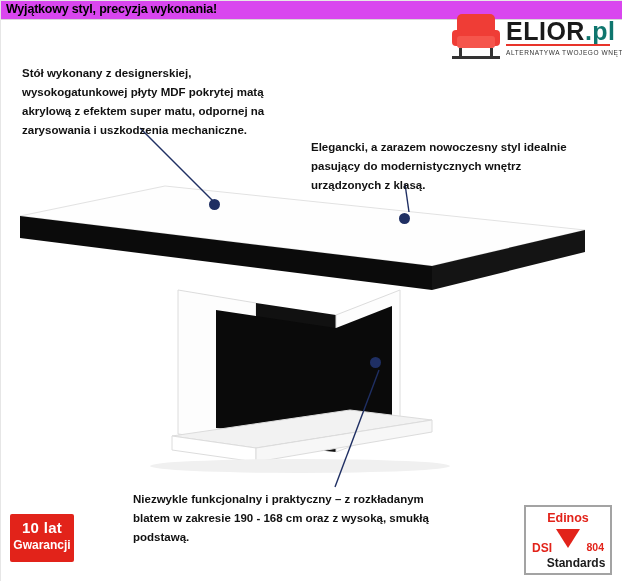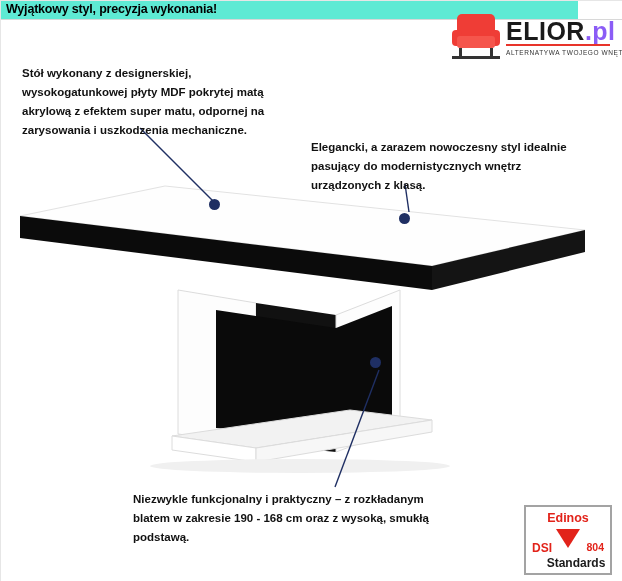--- a/index.html
+++ b/index.html
@@ -16,23 +16,23 @@
     height: 581px;
     background: #ffffff;
     overflow: hidden;
   }
 
   
   .header-banner {
     position: absolute;
     left: 0;
     top: 0;
-    width: 578px;
+    width: 622px;
     height: 20px;
-    background: #5eead4;
+    background: #d946ef;
   }
   .header-title {
     position: absolute;
     left: 6px;
     top: 2px;
     font-size: 12.5px;
     font-weight: bold;
     color: #000000;
     letter-spacing: -0.2px;
     white-space: nowrap;
@@ -68,21 +68,21 @@
     width: 108px;
   }
   .logo-text {
     font-size: 25px;
     font-weight: bold;
     color: #1a1a1a;
     letter-spacing: 0.5px;
     line-height: 26px;
   }
   .logo-text .dotpl {
-    color: #8b5cf6;
+    color: #0f766e;
   }
   .logo-sub {
     font-size: 6.5px;
     color: #333333;
     letter-spacing: 0.6px;
     margin-top: 1px;
     white-space: nowrap;
   }
   .logo-underline {
     position: absolute;
@@ -277,20 +277,24 @@
   </svg>
 
   <div class="dot" style="left:209px; top:199px;"></div>
   <div class="dot" style="left:399px; top:213px;"></div>
   <div class="dot" style="left:370px; top:357px;"></div>
 
   <div class="annot annot-1">Stół wykonany z designerskiej, wysokogatunkowej płyty MDF pokrytej matą akrylową z efektem super matu, odpornej na zarysowania i uszkodzenia mechaniczne.</div>
   <div class="annot annot-2">Elegancki, a zarazem nowoczesny styl idealnie pasujący do modernistycznych wnętrz urządzonych z klasą.</div>
   <div class="annot annot-3">Niezwykle funkcjonalny i praktyczny – z rozkładanym blatem w zakresie 190 - 168 cm oraz z wysoką, smukłą podstawą.</div>
 
+  <div class="badge-guarantee">
+    <div class="g-years">10 lat</div>
+    <div class="g-label">Gwarancji</div>
+  </div>
 
   <div class="badge-edinos">
     <div class="e-title">Edinos</div>
     <svg class="e-mark" viewBox="0 0 26 22">
       <polygon points="1,2 25,2 13,21" fill="#e2231a"></polygon>
     </svg>
     <div class="e-dsi">DSI</div>
     <div class="e-num">804</div>
     <div class="e-std">Standards</div>
   </div>

